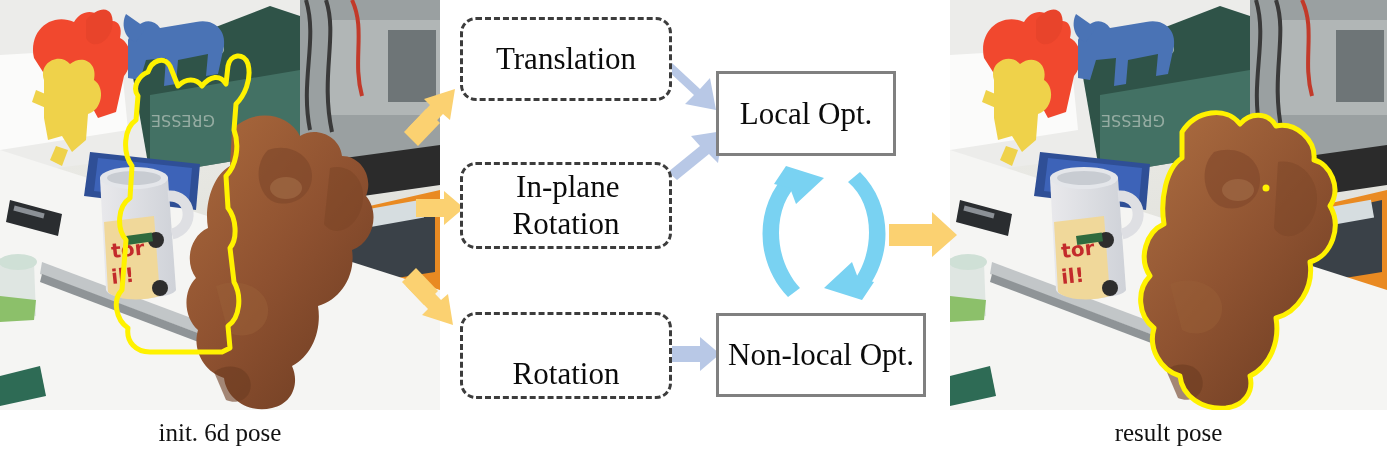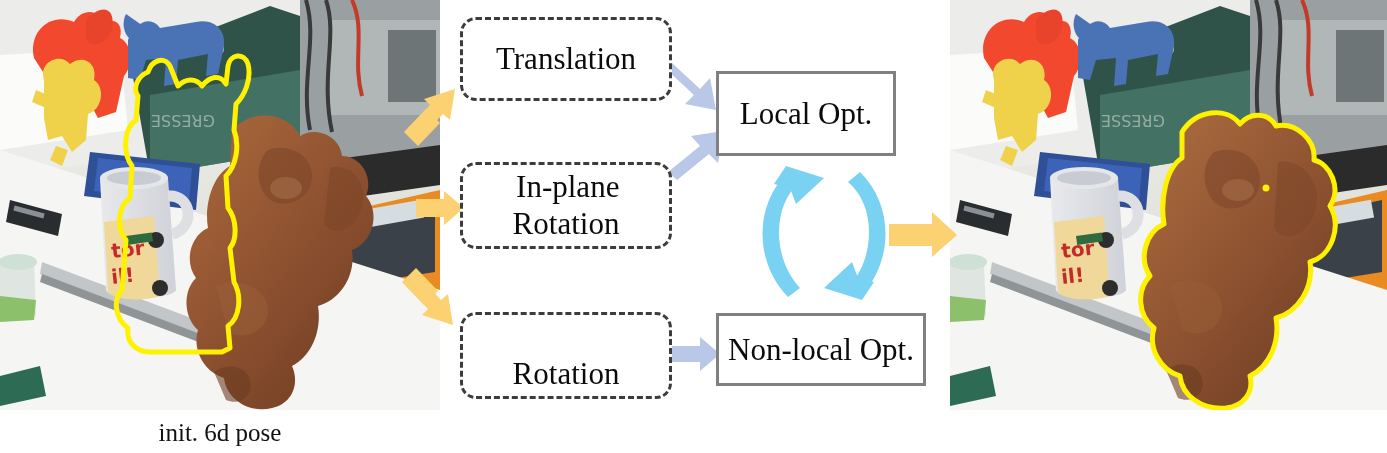--- a/index.html
+++ b/index.html
@@ -23,21 +23,21 @@
 
   .node{position:absolute;display:flex;align-items:center;justify-content:center;
         text-align:center;color:#0b0b0b;background:#ffffff;box-sizing:border-box;}
   .node.dashed{border:3px dashed #3c3c3c;border-radius:16px;font-size:31px;line-height:1.18;}
   .node.solid{border:3px solid #808080;font-size:31px;}
 
   #n-translation {left:460px;top:17px; width:212px;height:84px;}
   #n-inplane     {left:460px;top:162px;width:212px;height:87px;text-align:right;}
   #n-outplane    {left:460px;top:312px;width:212px;height:87px;}
   #n-local       {left:716px;top:71px; width:180px;height:85px;}
-  #n-nonlocal    {left:716px;top:313px;width:210px;height:73px;text-align:center;}
+  #n-nonlocal    {left:716px;top:313px;width:210px;height:84px;text-align:center;}
   .node .txt{display:block;padding:0 6px;}
 </style>
 </head>
 <body>
 
 <div id="stage">
 
   <div class="photo photo-left">
     <svg viewBox="0 0 440 410" preserveAspectRatio="none">
       <defs>
@@ -237,20 +237,21 @@
       <path d="M232 132 C246 110 276 106 290 124 C300 112 318 112 326 126
                C346 122 366 140 364 160 C380 164 392 188 380 206
                C392 226 382 256 360 262 C364 288 348 312 326 318
                C330 342 320 366 300 376 C304 392 294 406 276 408
                C252 410 232 396 230 376 C210 370 198 348 204 328
                C188 316 186 290 200 276 C188 258 196 232 214 224
                C210 200 216 168 232 158 Z" fill="none" stroke="#FFF200" stroke-width="5" stroke-linejoin="round"></path>
       <circle cx="316" cy="188" r="3.5" fill="#FFF200"></circle>
     </svg>
   </div>
+  <div class="caption cap-right">result pose</div>
 
   <div id="flow">
     <svg width="1387" height="453" viewBox="0 0 1387 453">
 
       <g>
         <path d="M408 128 L430 105 L424 99 L455 89 L450 120 L443 114 L421 137 Z" fill="#FBD171"></path>
         <path d="M404 132 L426 109 L440 123 L418 146 Z" fill="#FBD171"></path>
       </g>
 
       <g>

